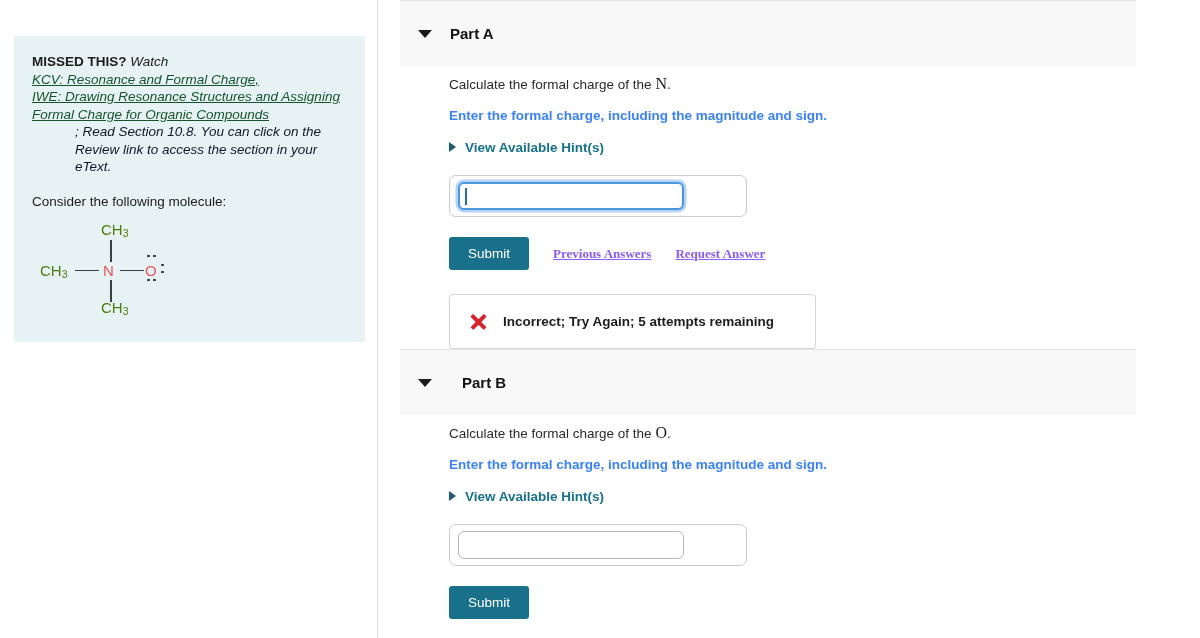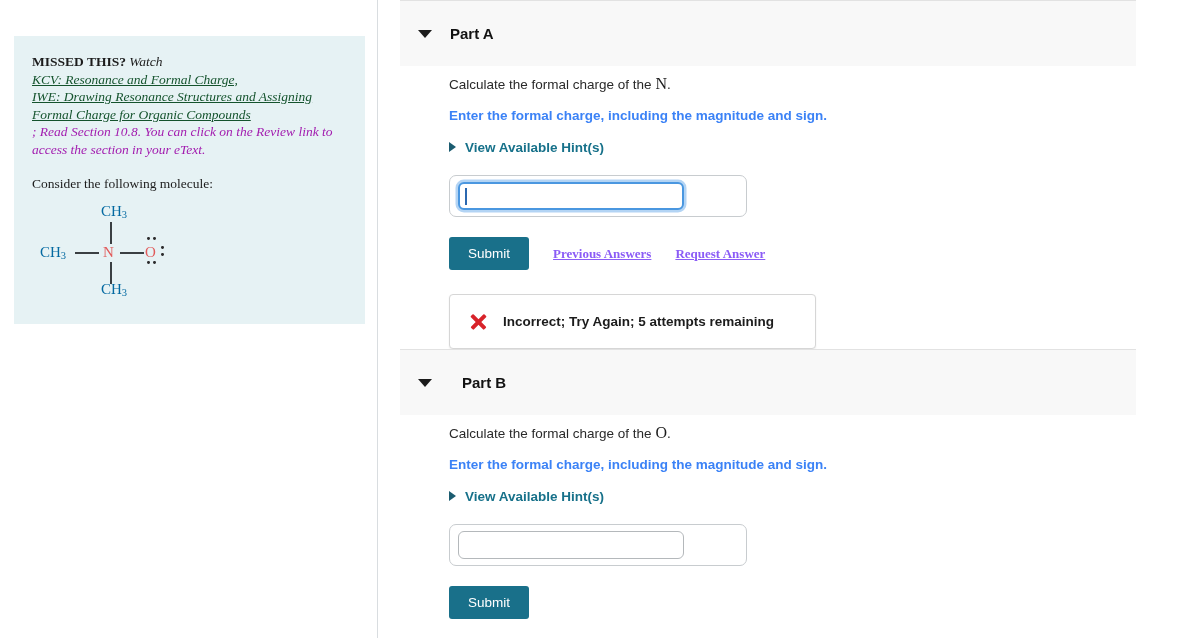--- a/index.html
+++ b/index.html
@@ -6,42 +6,42 @@
   html, body {
     margin: 0; padding: 0;
     width: 1200px; height: 638px;
     background: #ffffff;
     font-family: "Liberation Sans", sans-serif;
     overflow: hidden;
   }
   #root { position: relative; width: 1200px; height: 638px; background: #fff; }
 
   
-  #left-col { position: absolute; left: 0; top: 0; width: 377px; height: 566px; background: #fff; font-family: Liberation Serif, serif; }
+  #left-col { position: absolute; left: 0; top: 0; width: 377px; height: 566px; background: #fff; }
   #col-divider { position: absolute; left: 377px; top: 0; width: 1px; height: 638px; background: #d9dde0; }
 
   .hint-panel {
     position: absolute; left: 14px; top: 36px;
     width: 351px; padding: 17px 18px 20px 18px;
     background: #e6f2f4;
   }
   .hint-line { font-size: 13.5px; line-height: 17.5px; color: #1c1c1c; }
   .missed-label { font-weight: bold; font-style: normal; }
   .watch-word { font-style: italic; }
   .hint-link {
     color: #14532d; font-style: italic; text-decoration: underline;
     cursor: pointer;
     margin-top: 36px;
   }
-  .hint-tail { font-style: italic; color: #a21caf; }
+  .hint-tail { font-style: italic; color: #0f172a; margin-left: 43px; }
   .consider-line { margin-top: 17px; font-size: 13.5px; color: #1c1c1c; line-height: 17px; }
 
   
   .molecule { position: relative; width: 250px; height: 100px; margin-top: 12px; margin-left: 8px; }
-  .m-atom { position: absolute; font-size: 15px; color: #0369a1; white-space: nowrap; line-height: 1; }
+  .m-atom { position: absolute; font-size: 15px; color: #4d7c0f; white-space: nowrap; line-height: 1; }
   .m-atom sub { font-size: 10.5px; vertical-align: -0.22em; }
   .m-red { color: #e15a5a; }
   .m-bond-h { position: absolute; height: 1.6px; background: #3a3f42; }
   .m-bond-v { position: absolute; width: 1.6px; background: #3a3f42; }
   .m-dot { position: absolute; width: 2.8px; height: 2.8px; border-radius: 50%; background: #2b2b2b; }
 
   
   #right-col { position: absolute; left: 378px; top: 0; width: 822px; height: 638px; background: #fff; }
 
   .part-header {

